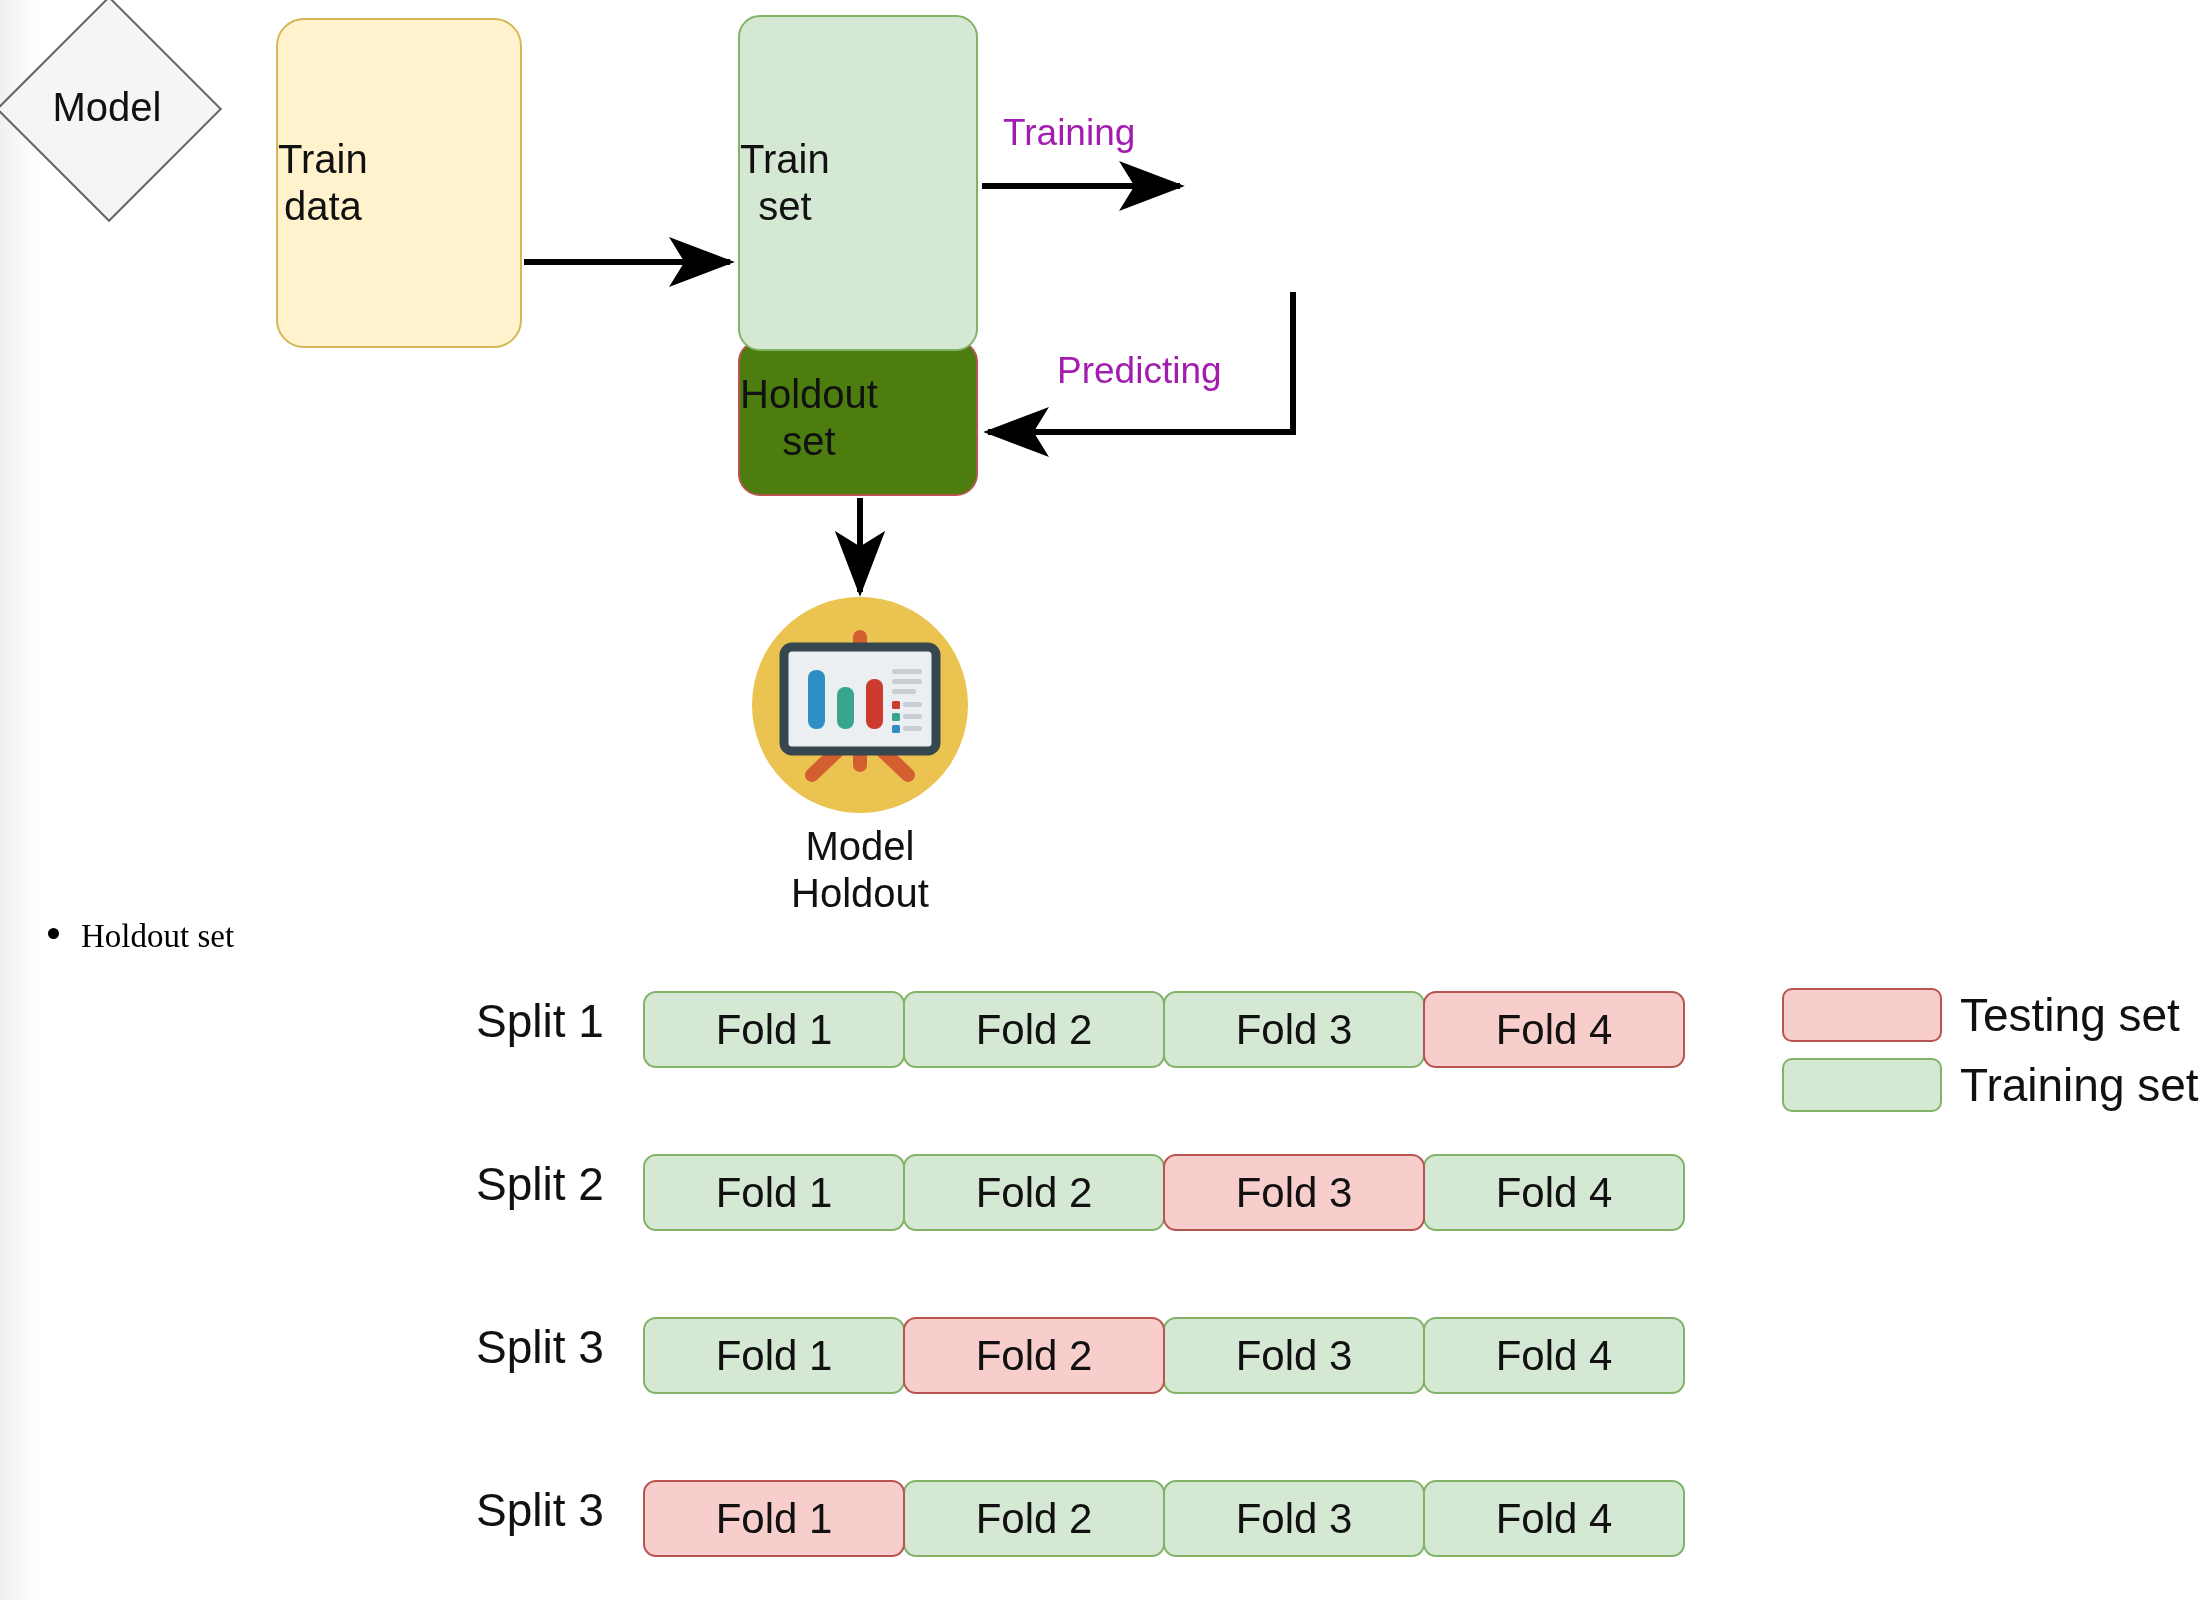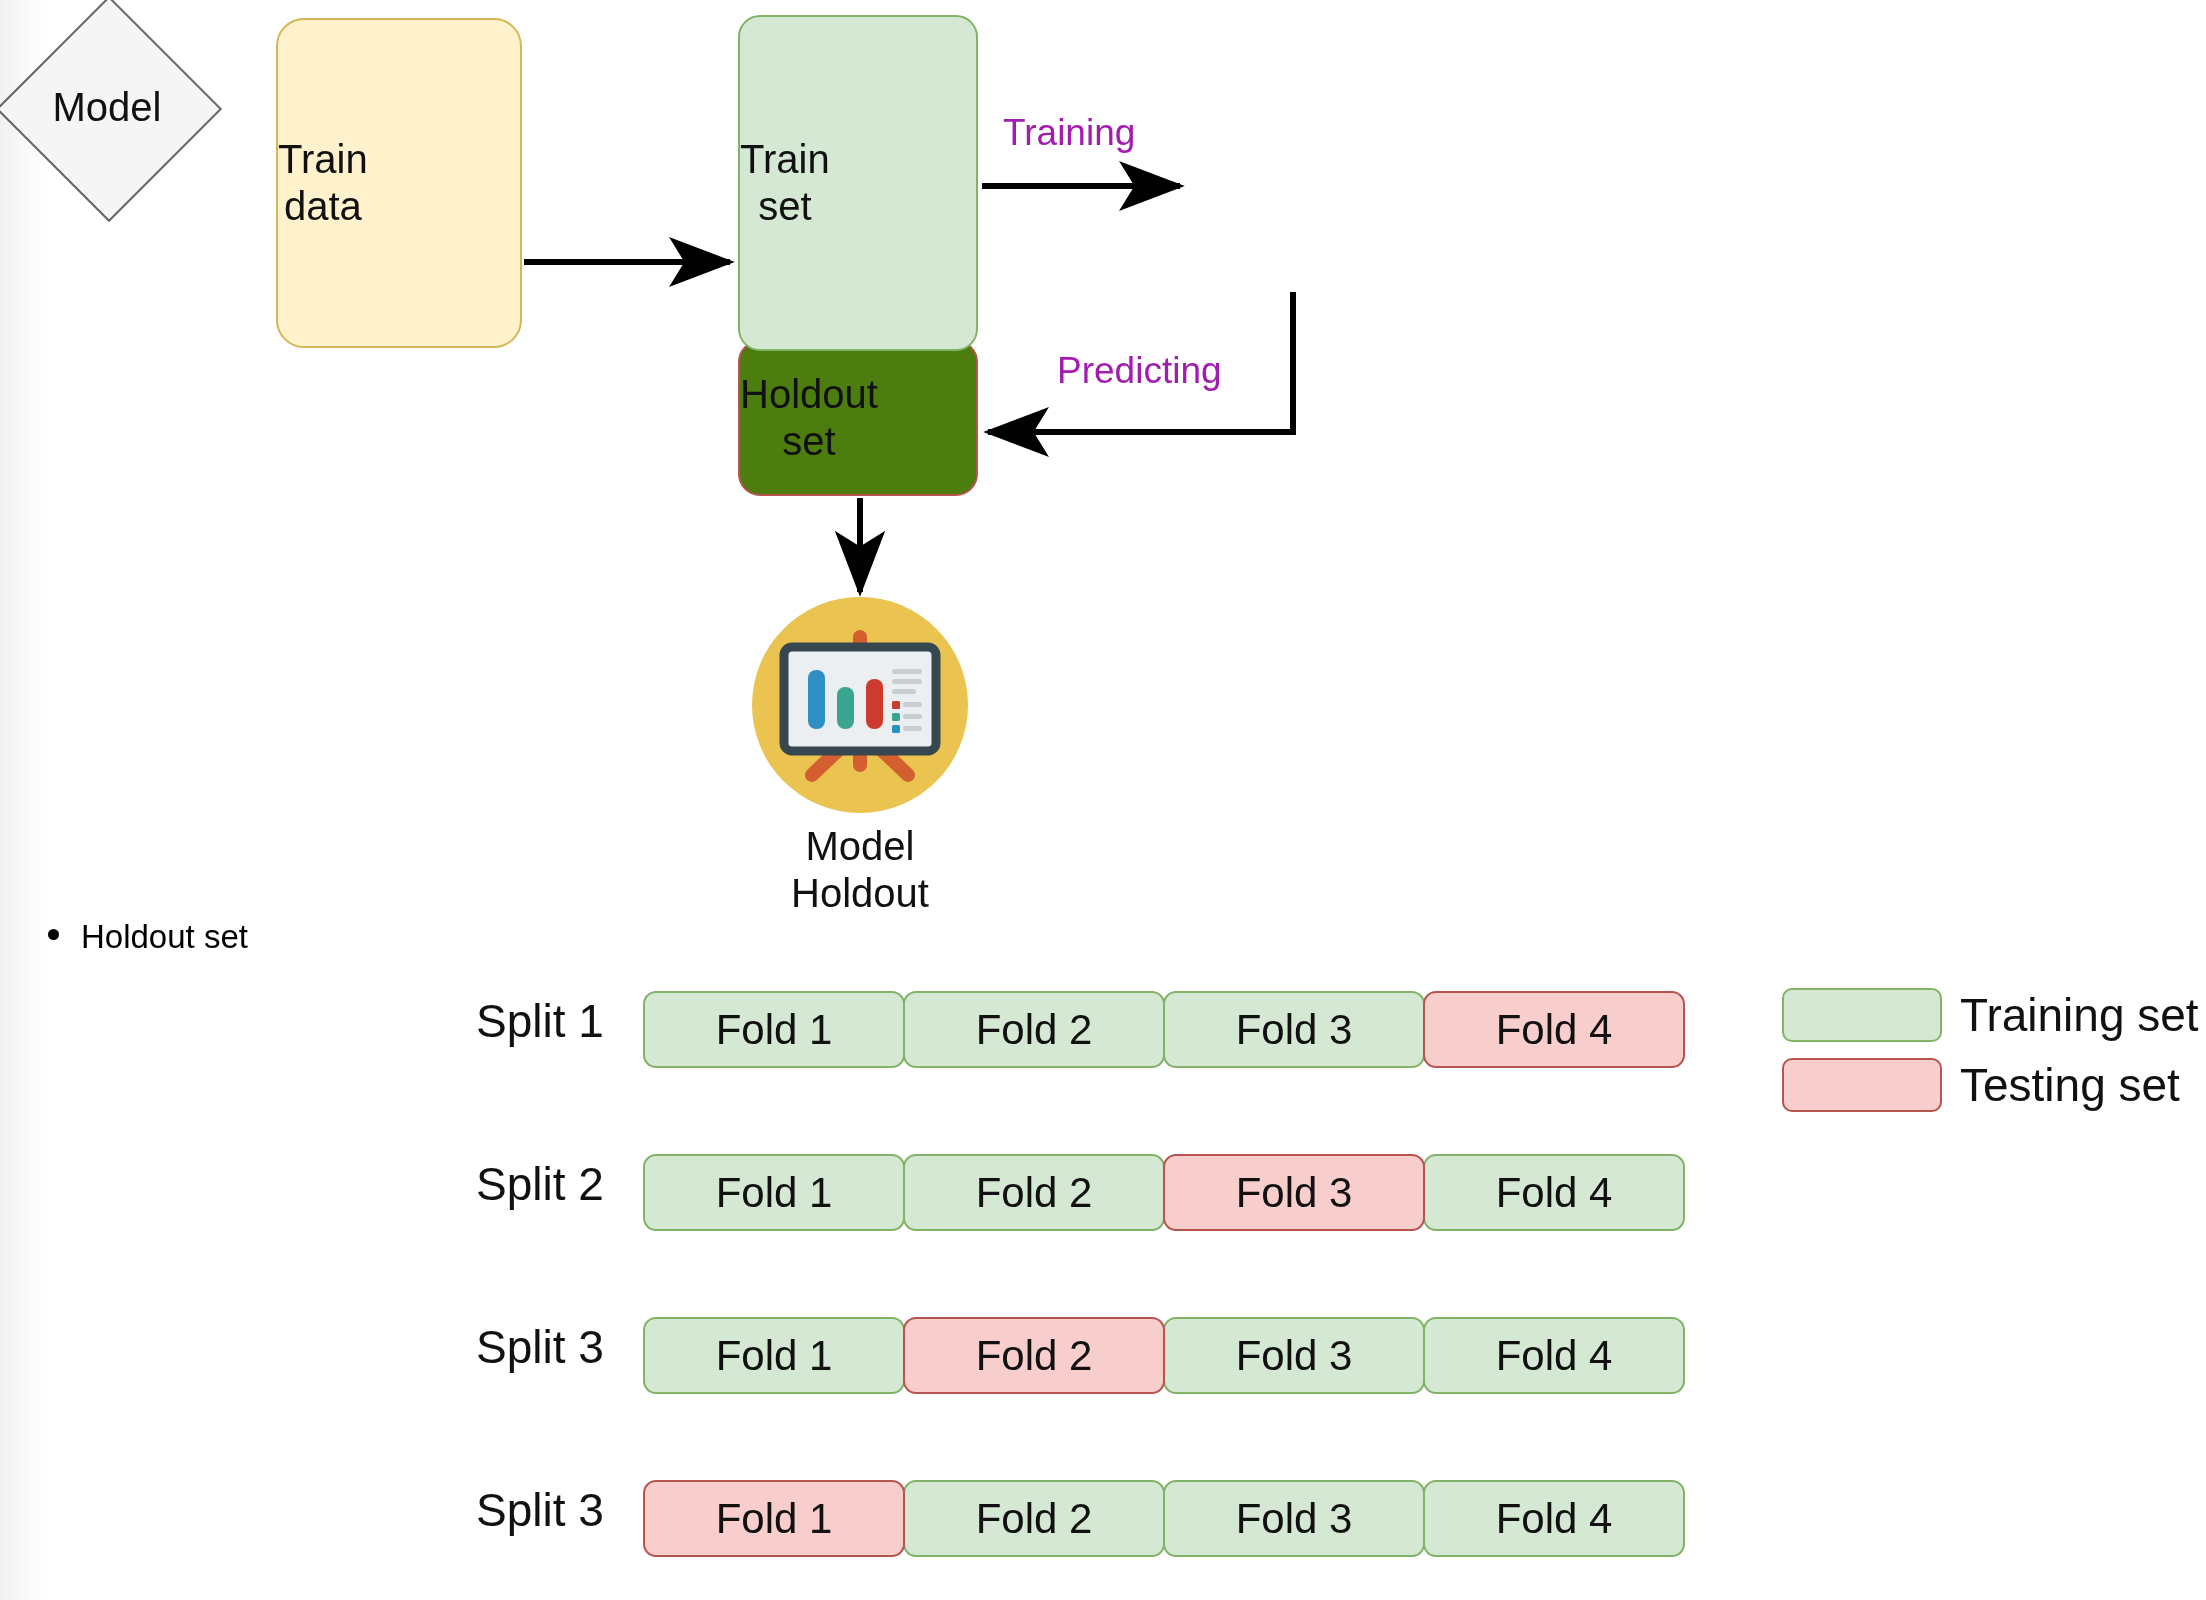--- a/index.html
+++ b/index.html
@@ -132,21 +132,21 @@
     color: #111111;
   }
 
   
   .bullet-row {
     position: absolute;
     left: 48px; top: 918px;
     display: flex;
     align-items: baseline;
     gap: 22px;
-    font-family: Liberation Sans, sans-serif;
+    font-family: Liberation Serif, serif;
     font-size: 33px;
     color: #000000;
   }
   .bullet-dot {
     width: 11px; height: 11px;
     border-radius: 50%;
     background: #000;
     display: inline-block;
     transform: translateY(-8px);
   }
@@ -348,20 +348,20 @@
         <div class="fold test">Fold 1</div>
         <div class="fold train">Fold 2</div>
         <div class="fold train">Fold 3</div>
         <div class="fold train">Fold 4</div>
       </div>
     </div>
   </div>
 
 <div id="legend">
     <div class="legend-item">
+      <div class="legend-swatch test"></div>
+      <div class="legend-text">Testing set</div>
+    </div>
+    <div class="legend-item">
       <div class="legend-swatch train"></div>
       <div class="legend-text">Training set</div>
     </div>
-    <div class="legend-item">
-      <div class="legend-swatch test"></div>
-      <div class="legend-text">Testing set</div>
-    </div>
   </div>
 
 </body></html>

